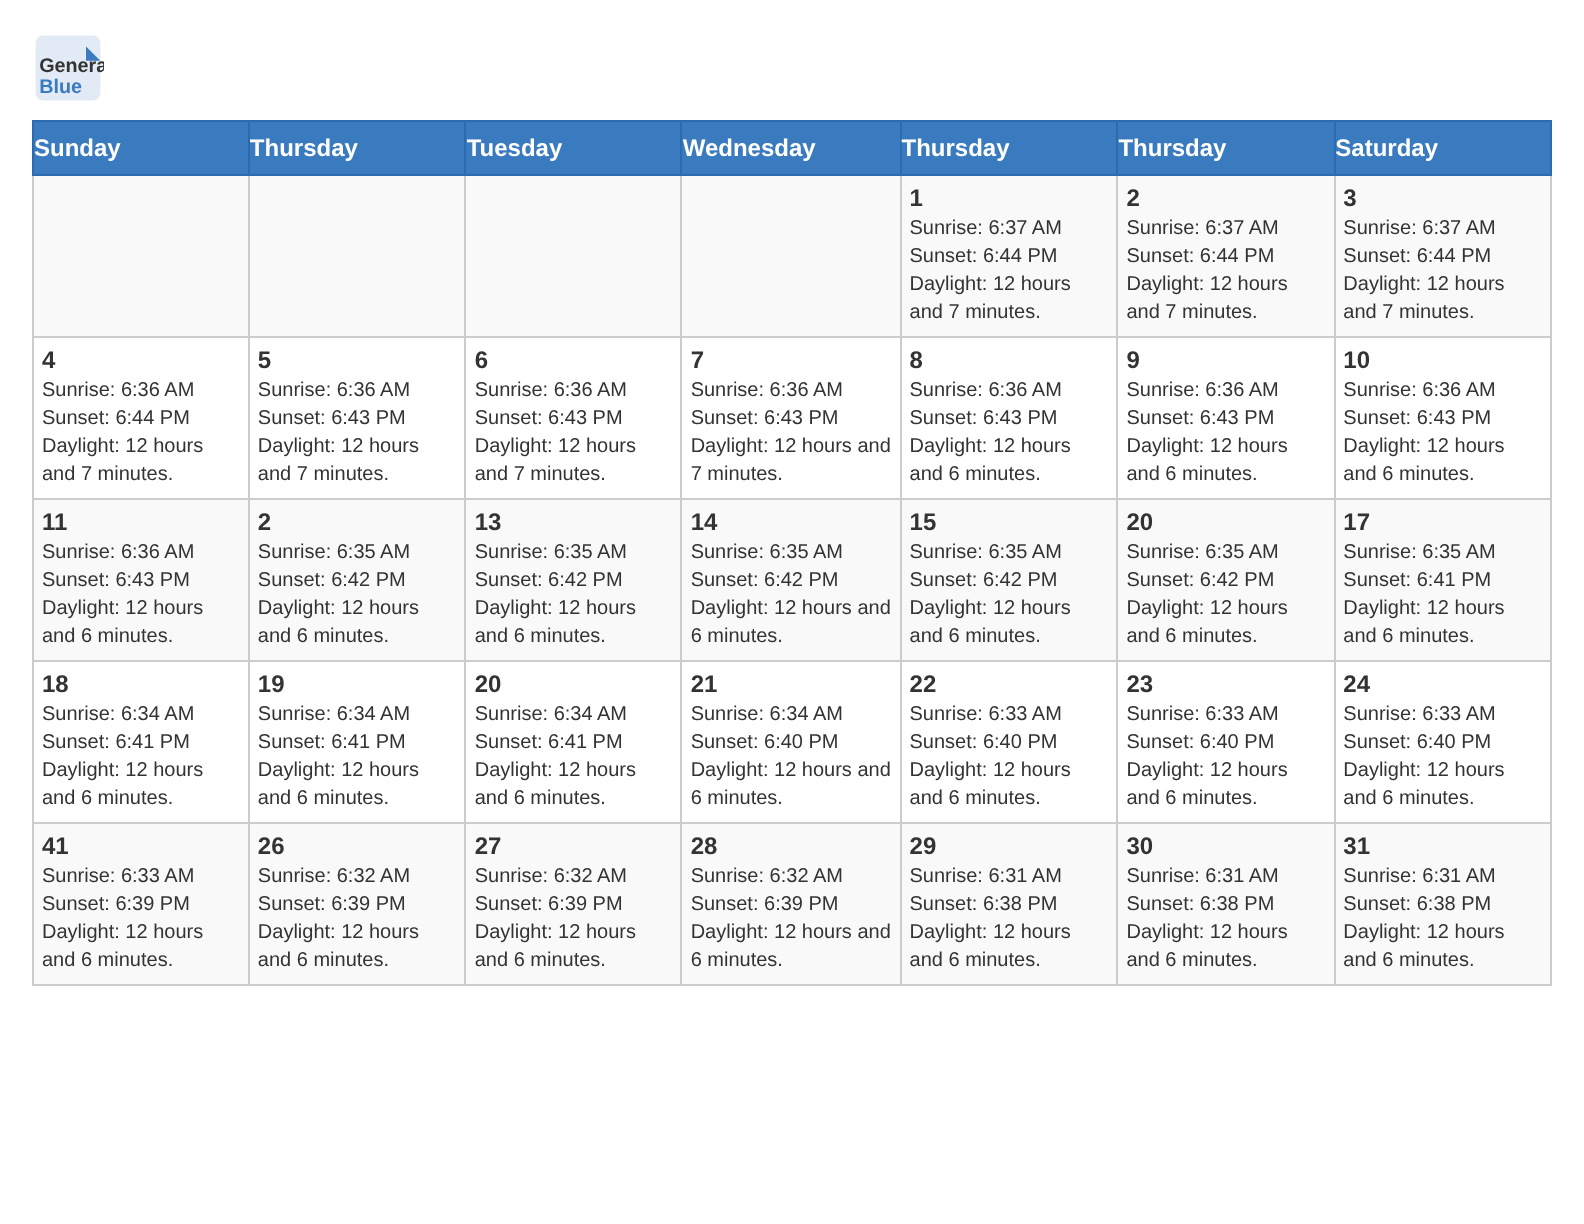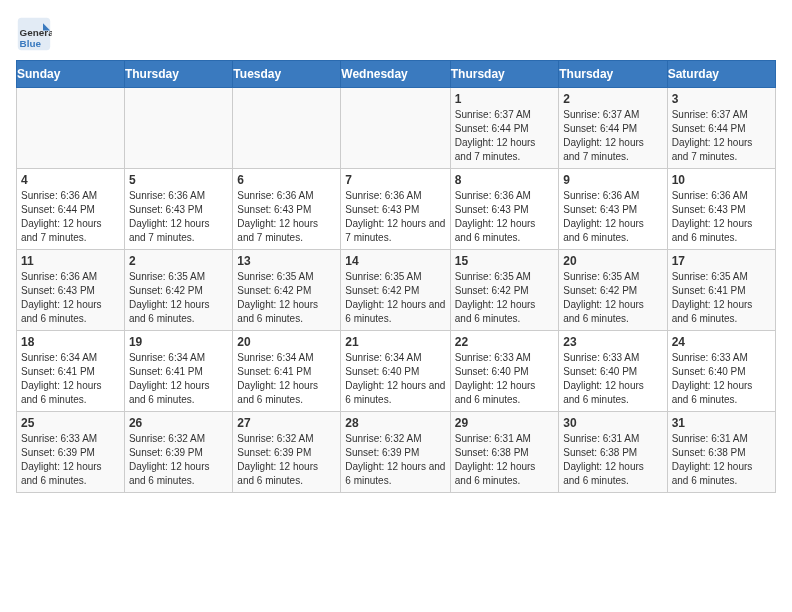--- a/index.html
+++ b/index.html
@@ -270,21 +270,21 @@
         </td>
         <td>
           <div class="day-num">24</div>
           <div class="day-info" style="white-space: pre-line;">Sunrise: 6:33 AM
 Sunset: 6:40 PM
 Daylight: 12 hours and 6 minutes.</div>
         </td>
       </tr>
       <tr>
         <td>
-          <div class="day-num">25</div>
+          <div class="day-num">41</div>
           <div class="day-info" style="white-space: pre-line;">Sunrise: 6:33 AM
 Sunset: 6:39 PM
 Daylight: 12 hours and 6 minutes.</div>
         </td>
         <td>
           <div class="day-num">26</div>
           <div class="day-info" style="white-space: pre-line;">Sunrise: 6:32 AM
 Sunset: 6:39 PM
 Daylight: 12 hours and 6 minutes.</div>
         </td>

